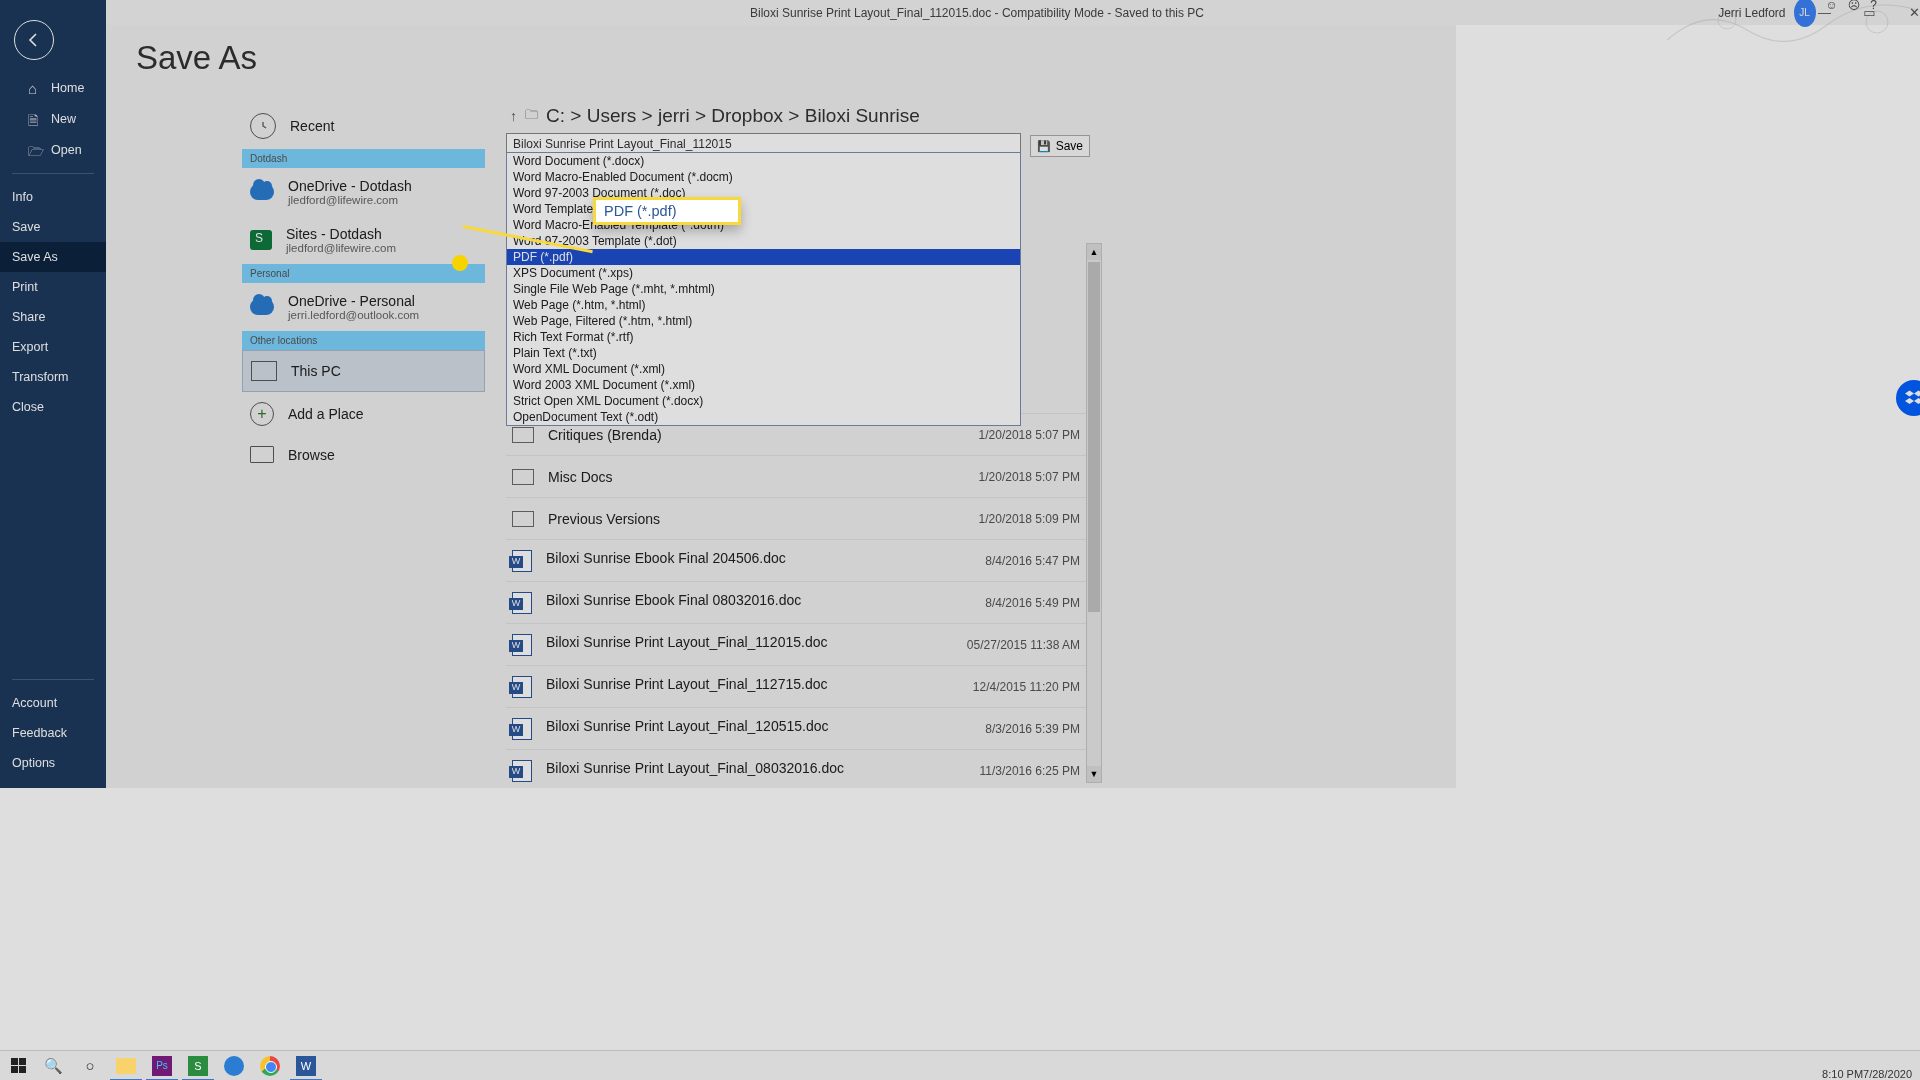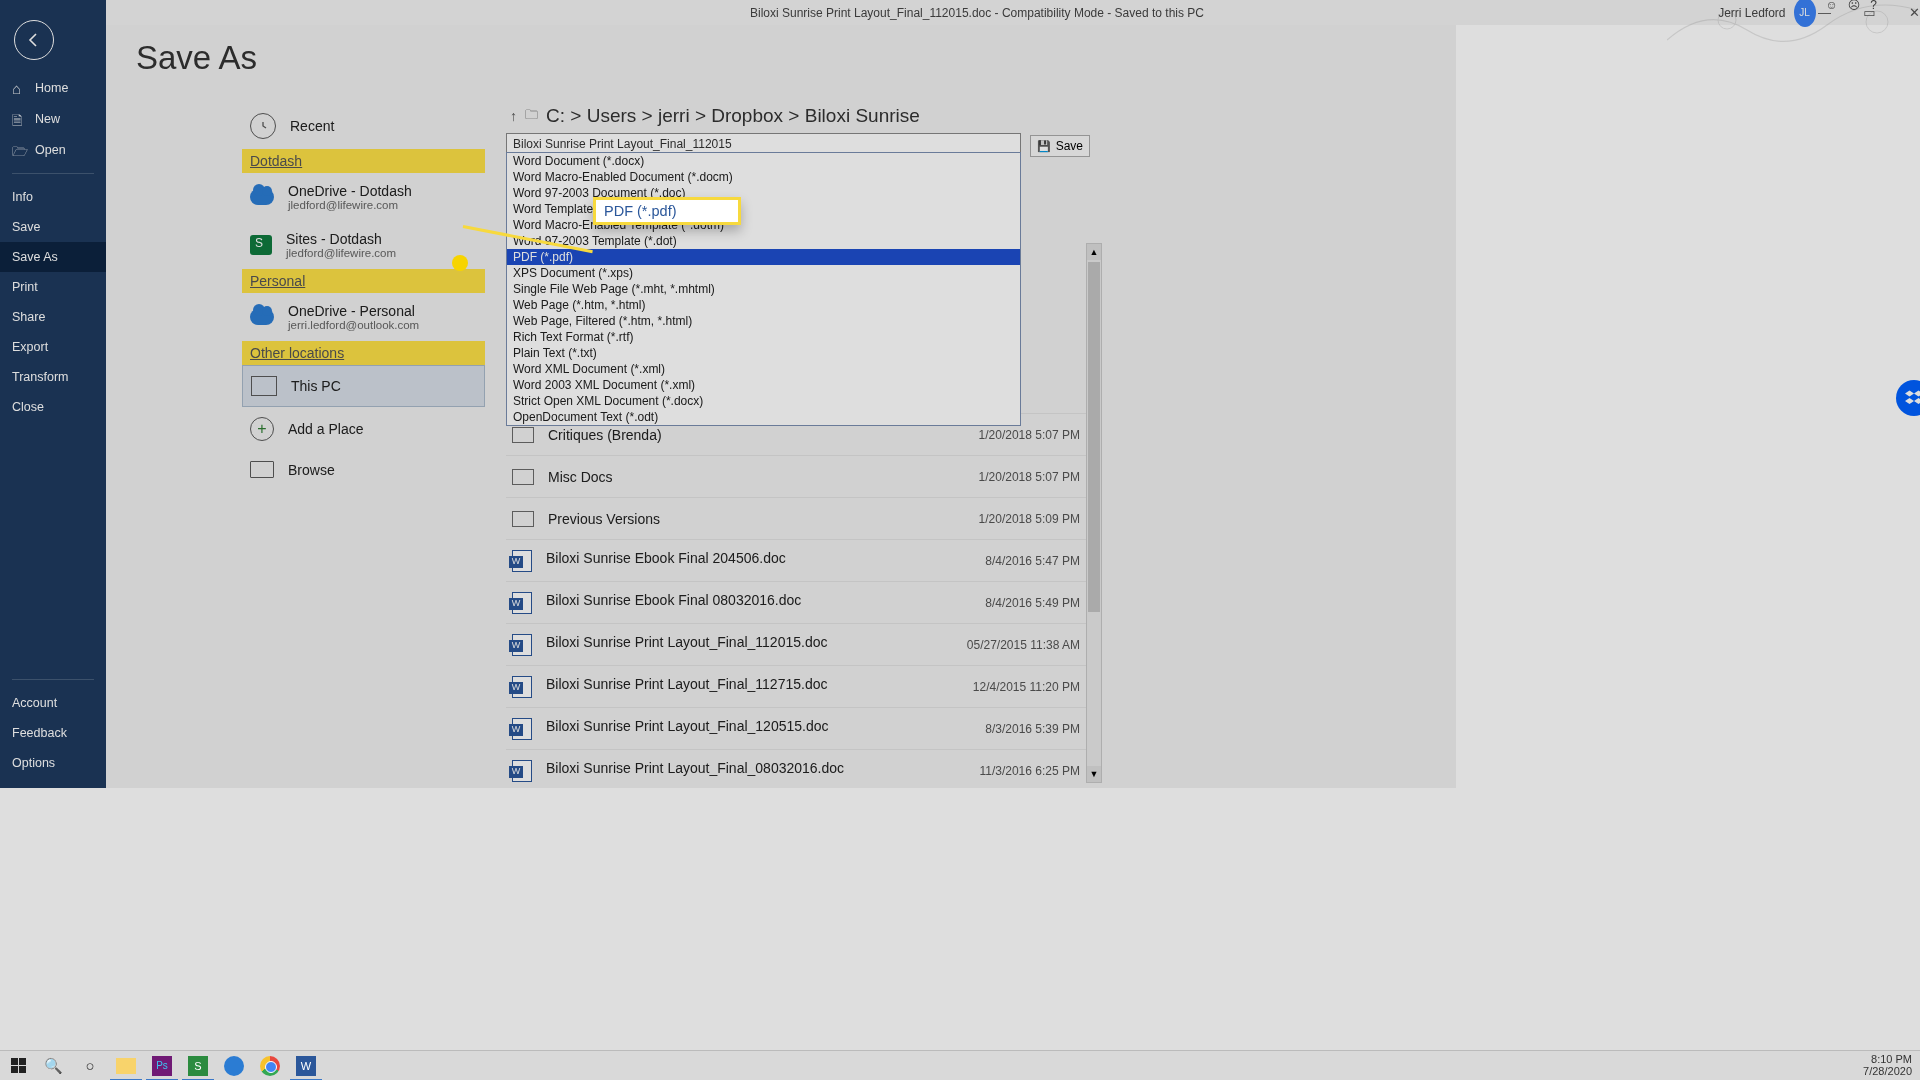--- a/index.html
+++ b/index.html
@@ -16,37 +16,37 @@
 .titlebar .user { display: flex; align-items: center; gap: 8px; }
 .avatar { width: 22px; height: 29px; border-radius: 50%; background: #3b82f6; color: #fff; font-size: 10px; display: flex; align-items: center; justify-content: center; }
 .tcontrols { position: absolute; right: 0; top: 0; height: 25px; display: flex; }
 .tcontrols span { width: 45px; display: flex; align-items: center; justify-content: center; font-size: 13px; color: #555; }
 
 
 .sidebar-blue { position: absolute; left: 0; top: 0; width: 106px; height: 788px; background: #1e3a5f; color: #fff; font-size: 12.5px; }
 .back-btn { width: 40px; height: 40px; border: 1.5px solid #fff; border-radius: 50%; margin: 20px 0 0 14px; display: flex; align-items: center; justify-content: center; }
 .sb-item { padding: 8px 12px; display: flex; align-items: center; gap: 8px; cursor: pointer; }
 .sb-item.hl { background: #0d2442; }
-.sb-group { margin-top: 12px; }
+.sb-group { margin-top: 12px; padding-left: 16px; }
 .sb-divider { height: 1px; background: rgba(255,255,255,0.18); margin: 8px 12px; }
 .sb-bottom { position: absolute; bottom: 10px; left: 0; right: 0; }
 .sb-icon { width: 15px; height: 15px; opacity: 0.85; }
 .icon-home::before { content: "⌂"; font-size: 15px; }
 .icon-new::before { content: "🗎"; font-size: 13px; }
 .icon-open::before { content: "🗁"; font-size: 13px; }
 
 
 .content { position: absolute; left: 106px; top: 25px; width: 1350px; height: 763px; background: #f0f0f0; }
 .page-title { font-size: 33px; font-weight: 300; color: #333; padding: 14px 0 14px 30px; }
 
 
 .locations { position: absolute; left: 136px; top: 78px; width: 243px; }
 .loc-row { display: flex; align-items: center; gap: 14px; padding: 10px 8px; cursor: pointer; }
 .loc-row.selected { background: #d7dee7; border: 1px solid #a9b9cb; }
-.loc-section-hdr { background: #fde047; padding: 4px 8px; font-size: 14px; color: #555; text-decoration: underline; }
+.loc-section-hdr { background: #7dd3fc; padding: 4px 8px; font-size: 10px; color: #555; }
 .loc-clock { width: 26px; height: 26px; border: 1.3px solid #5a5a5a; border-radius: 50%; display: flex; align-items: center; justify-content: center; font-size: 12px; }
 .loc-cloud { width: 24px; height: 16px; background: #2b7cd3; border-radius: 10px; position: relative; }
 .loc-cloud::before { content:""; position:absolute; width:12px; height:12px; border-radius:50%; background:#2b7cd3; top:-5px; left:3px; }
 .loc-cloud::after { content:""; position:absolute; width:10px; height:10px; border-radius:50%; background:#2b7cd3; top:-3px; left:12px; }
 .loc-sp { width:22px; height:20px; background: #0f7a3e; border-radius: 3px; position:relative; }
 .loc-sp::before { content:"S"; color:#fff; position:absolute; left:5px; top:1px; font-size:12px; }
 .loc-pc { width:26px; height:20px; border: 1.3px solid #5a5a5a; }
 .loc-addplace { width:24px; height:24px; border:1.3px solid #5a5a5a; border-radius:50%; display:flex; align-items:center; justify-content:center; color:#2e7d32; font-size:16px; }
 .loc-folder { width:24px; height: 17px; border: 1.3px solid #5a5a5a; border-radius: 1px; }
 .loc-title { font-size: 14px; color: #222; }
@@ -96,21 +96,21 @@
 
 
 .swirl { position:absolute; right:0; top:0; width:270px; height:48px; opacity:0.22; pointer-events:none; }
 
 
 .taskbar { position:absolute; left:0; bottom:0; width:1920px; height:30px; background:#d9d9d9; border-top:1px solid #bbb; display:flex; align-items:center; z-index: 55; }
 .tb-left { display:flex; align-items:center; height:100%; }
 .tb-btn { width:36px; height:30px; display:flex; align-items:center; justify-content:center; font-size:15px; color:#333; }
 .tb-app { width:36px; height:30px; display:flex; align-items:center; justify-content:center; position:relative; }
 .tb-app.active::after { content:""; position:absolute; left:2px; right:2px; bottom:0; height:2px; background:#3b78c7; }
-.tb-right { position:absolute; right:8px; bottom:0; height:30px; display:flex; flex-direction:column; align-items:flex-end; justify-content:center; font-size:11px; color:#333; line-height:1.1; }
+.tb-right { position:absolute; right:8px; bottom:0; height:30px; display:flex; align-items:flex-end; justify-content:center; font-size:11px; color:#333; line-height:1.1; }
 .tb-winicon { display:inline-grid; grid-template-columns:7px 7px; grid-template-rows:7px 7px; gap:1px; }
 .tb-winicon span { background:#222; }
 
 
 .app-fe { background:#f8d36b; width:20px; height:16px; }
 .app-ps { background:#701a75; color:#3cc7f4; width:20px; height:20px; font-size:10px; display:flex; align-items:center; justify-content:center; }
 .app-sn { background:#2b8b3f; color:#fff; width:20px; height:20px; font-size:11px; display:flex; align-items:center; justify-content:center; }
 .app-dr { background:#2b7cd3; width:20px; height:20px; border-radius:50%; }
 .app-ch { width:20px; height:20px; border-radius:50%; background: conic-gradient(#e8483e 0 33%, #33a852 0 66%, #f7c22d 0); position:relative; }
 .app-ch::after{content:"";position:absolute;left:5px;top:5px;width:10px;height:10px;border-radius:50%;background:#4285f4;border:1.5px solid #fff;}

